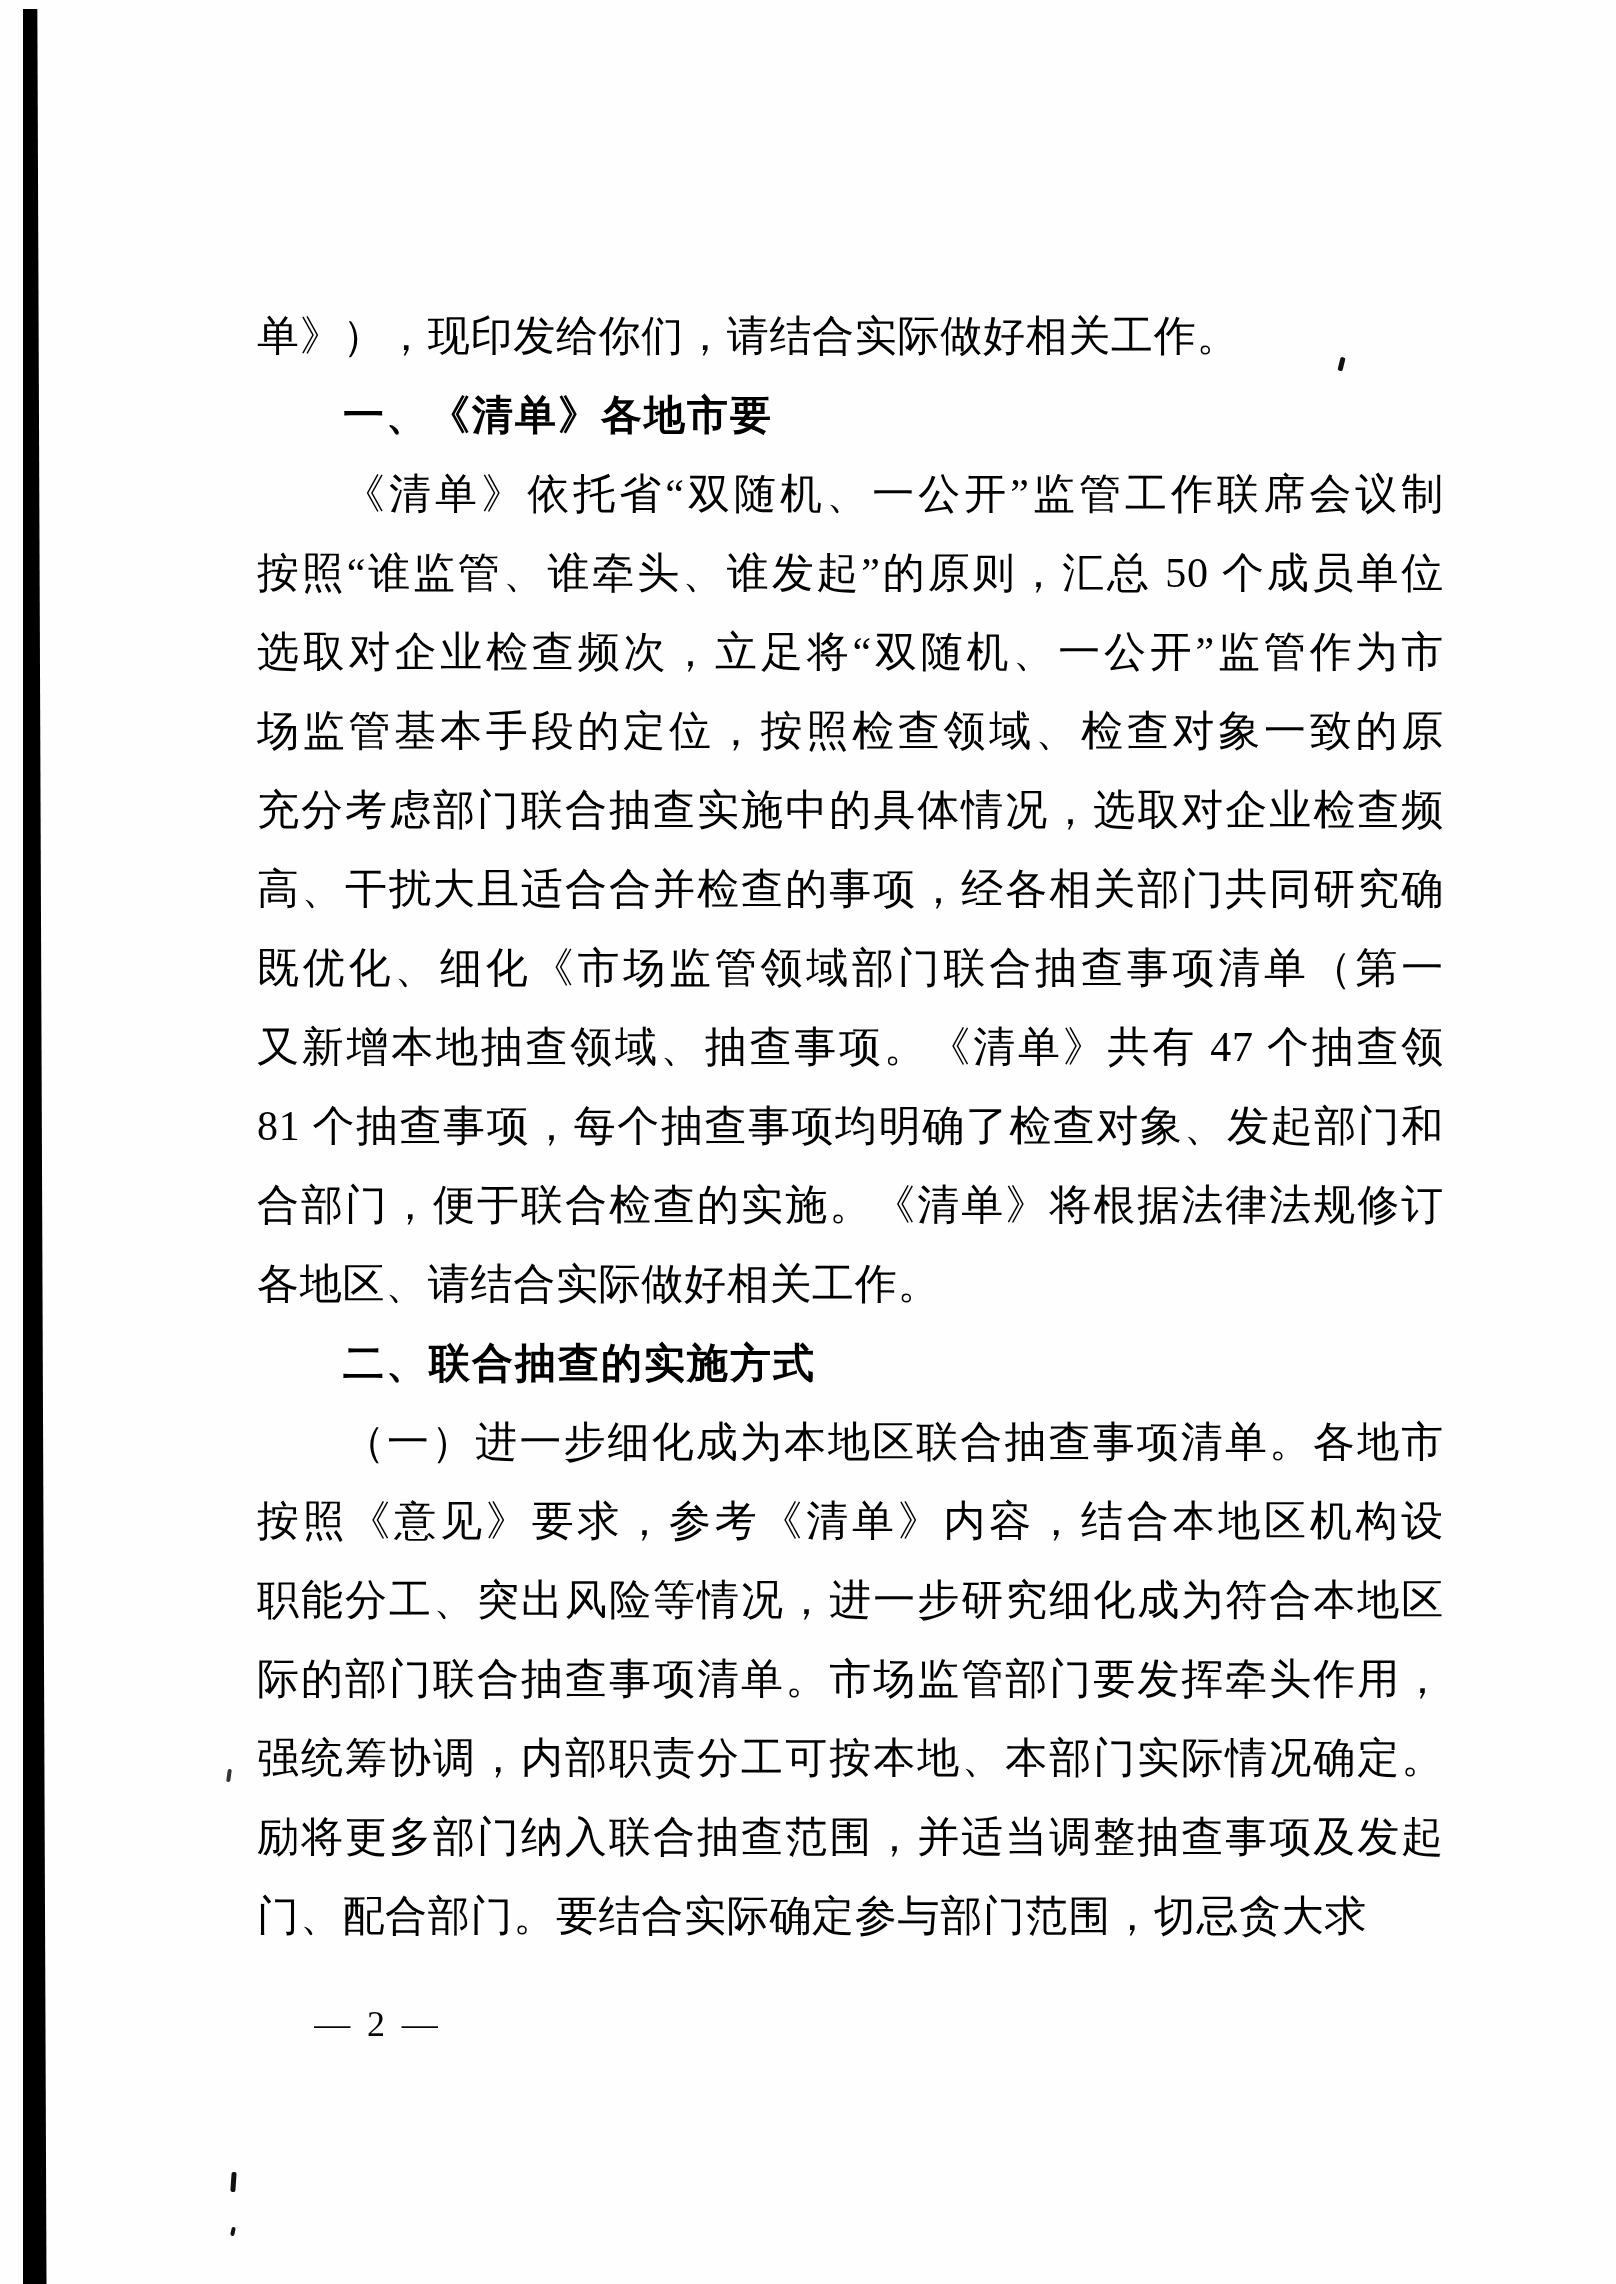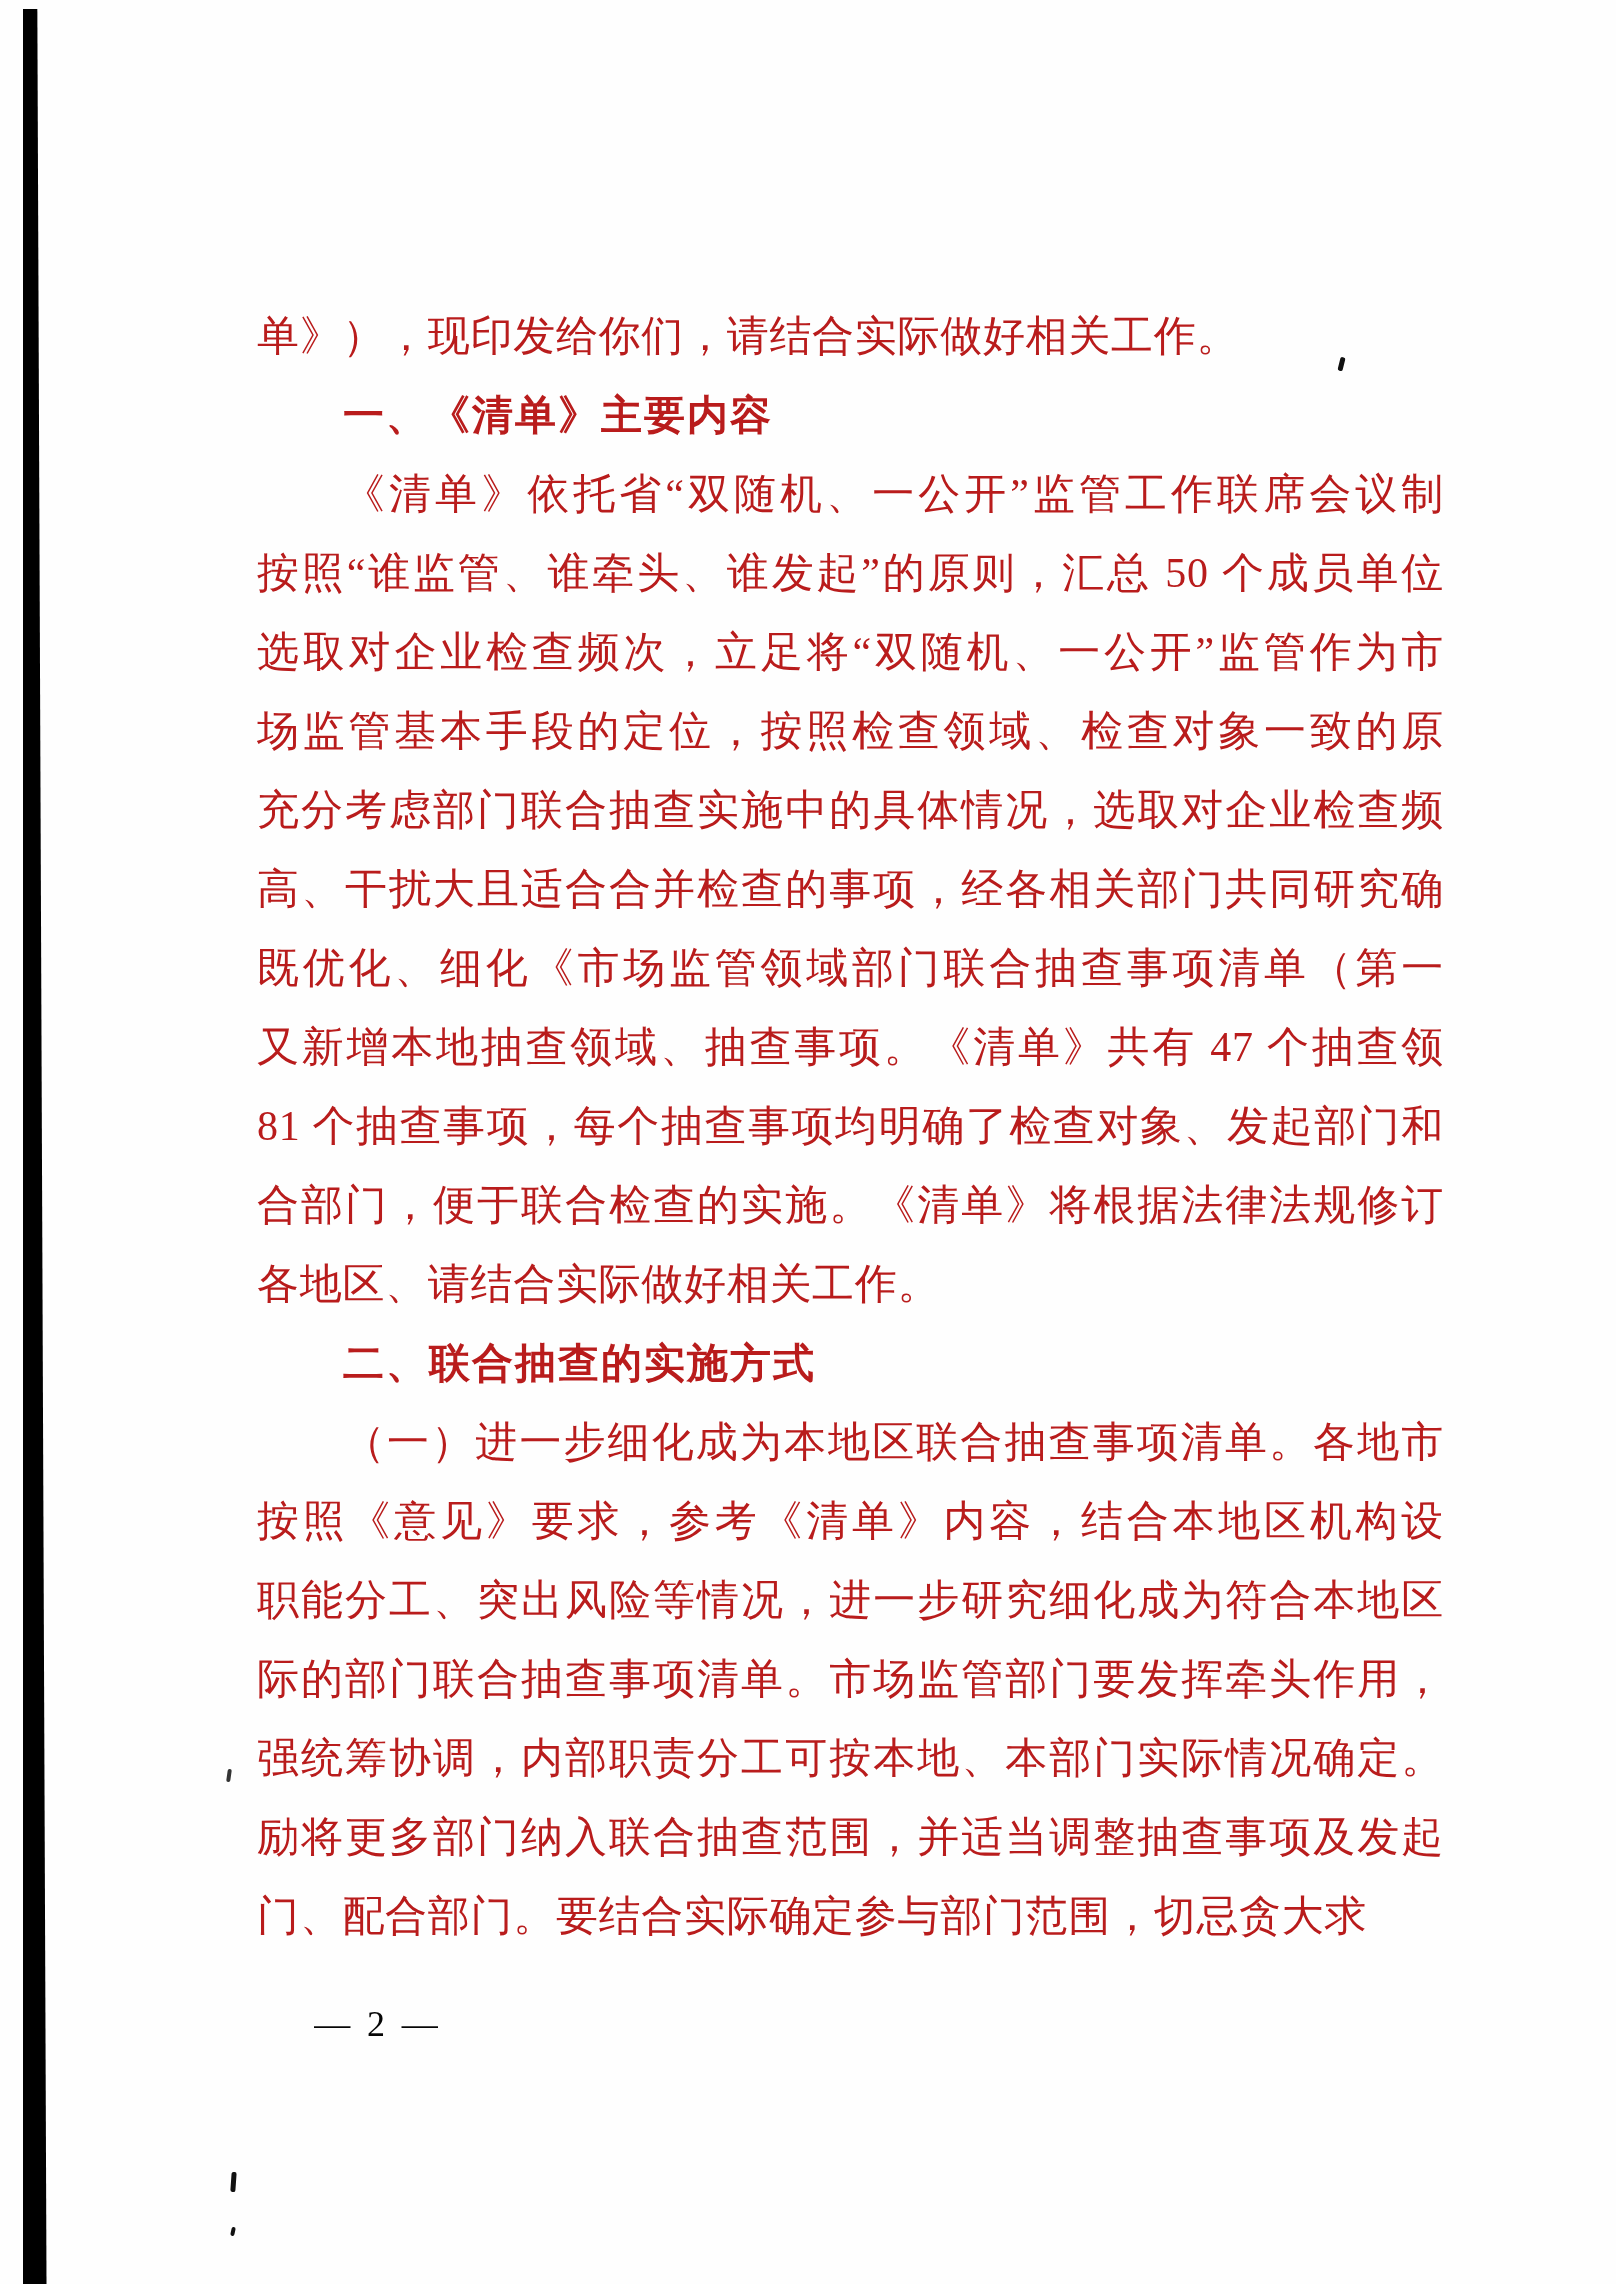--- a/index.html
+++ b/index.html
@@ -33,21 +33,21 @@
     top: 297px;
     width: 1187px;
   }
   .line {
     display: block;
     height: 79px;
     line-height: 79px;
     font-size: 42px;
     letter-spacing: 0.7px;
     white-space: nowrap;
-    color: #b91c1c;
+    color: #000000;
   }
   .line.wrap { white-space: normal; overflow: hidden; }
   .line.j {
     white-space: normal;
     text-align: justify;
     text-align-last: justify;
     overflow: hidden;
   }
   .line.indent { text-indent: 86px; }
   .line.heading {
@@ -81,21 +81,21 @@
 </style>
 </head>
 <body>
 
 <div class="page">
 
   <div class="scan-bar"></div>
 
   <div class="textblock">
     <div class="line">单》），现印发给你们，请结合实际做好相关工作。</div>
-    <div class="line heading indent">一、《清单》主要内容</div>
+    <div class="line heading indent">一、《清单》各地市要</div>
     <div class="line j indent">《清单》依托省“双随机、一公开”监管工作联席会议制度，</div>
     <div class="line j">按照“谁监管、谁牵头、谁发起”的原则，汇总 50 个成员单位</div>
     <div class="line j">选取对企业检查频次，立足将“双随机、一公开”监管作为市</div>
     <div class="line j">场监管基本手段的定位，按照检查领域、检查对象一致的原则，</div>
     <div class="line j">充分考虑部门联合抽查实施中的具体情况，选取对企业检查频次</div>
     <div class="line j">高、干扰大且适合合并检查的事项，经各相关部门共同研究确定，</div>
     <div class="line j">既优化、细化《市场监管领域部门联合抽查事项清单（第一版）》，</div>
     <div class="line j">又新增本地抽查领域、抽查事项。《清单》共有 47 个抽查领域、</div>
     <div class="line j">81 个抽查事项，每个抽查事项均明确了检查对象、发起部门和配</div>
     <div class="line j">合部门，便于联合检查的实施。《清单》将根据法律法规修订和</div>

